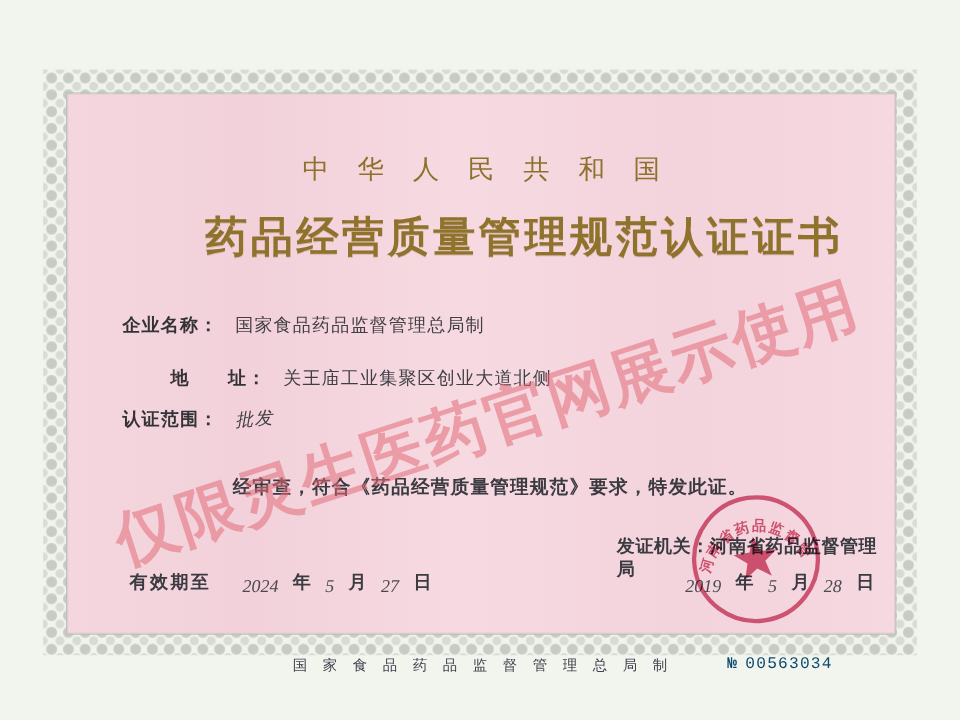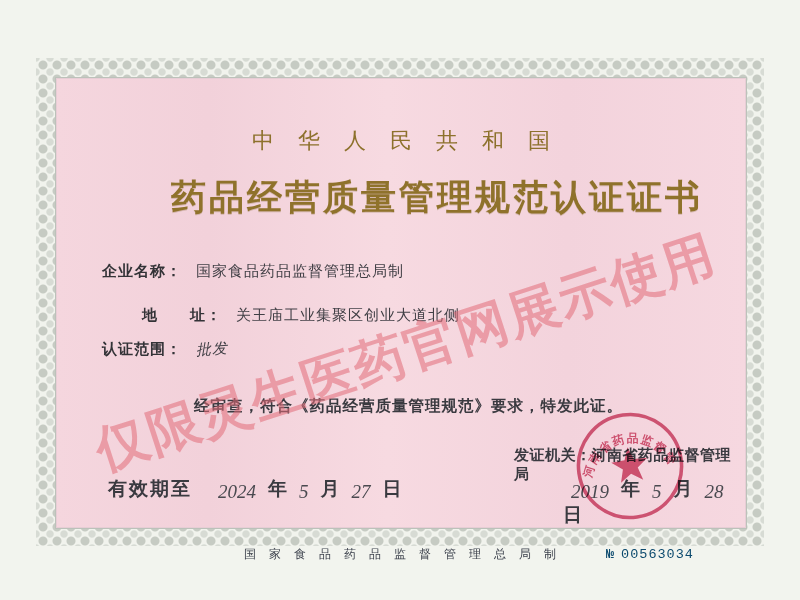--- a/index.html
+++ b/index.html
@@ -58,21 +58,21 @@
   .statement{
     position:absolute;top:318px;left:138px;
     font-size:15.5px;color:#3a3a40;letter-spacing:1px;font-weight:bold;
   }
   
   .issuer{
     position:absolute;top:368px;left:458px;
     font-size:15px;color:#3a3a40;font-weight:bold;letter-spacing:.5px;
   }
   
-  .date-line{position:absolute;top:398px;font-size:19px;color:#3a3a40;}
+  .date-line{position:absolute;top:398px;font-size:15px;color:#3a3a40;}
   .date-valid{left:52px;}
   .date-issue{left:505px;}
   .date-line .d-label{font-weight:bold;letter-spacing:2px;margin-right:16px;}
   .date-line .d-num{
     font-family:"Liberation Serif",serif;font-style:italic;
     color:#4a4a50;margin:0 10px;position:relative;top:3px;
   }
   .date-line .d-char{font-weight:bold;margin:0 2px;}
   
   .watermark{

